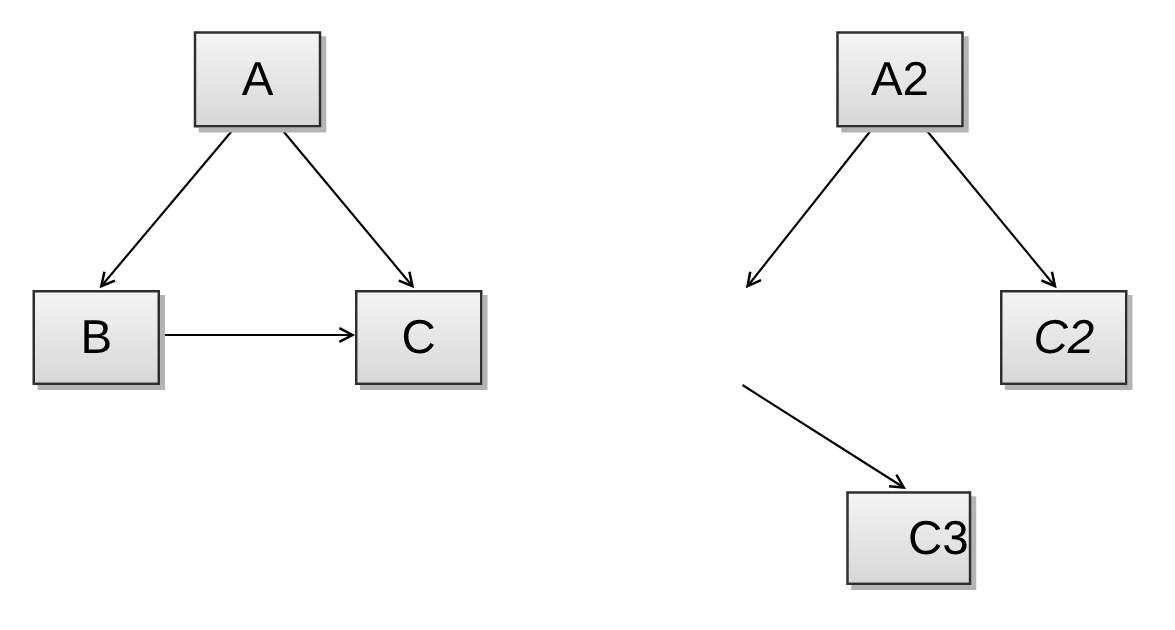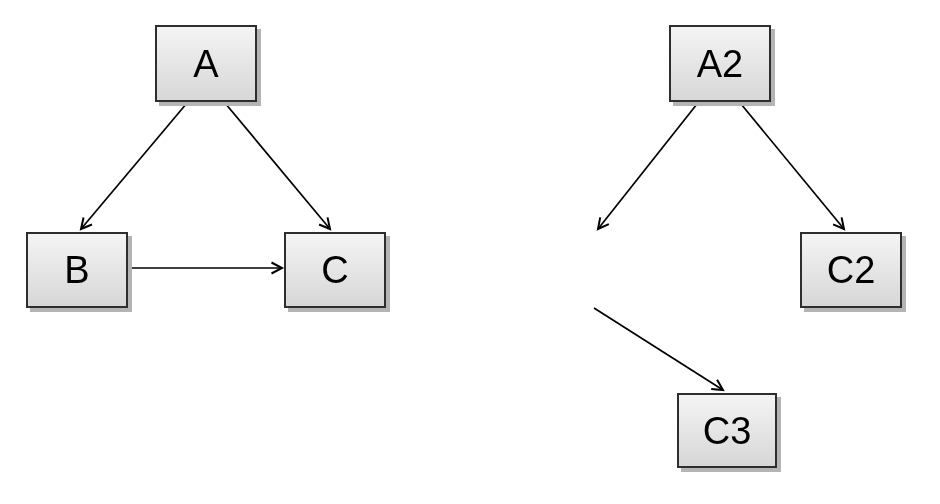--- a/index.html
+++ b/index.html
@@ -74,21 +74,21 @@
 
   <div class="node" style="left:284px; top:232px; width:102px; height:76px;">
     <span class="node-label">C</span>
   </div>
 
   <div class="node" style="left:669px; top:25px; width:102px; height:77px;align-items:center;">
     <span class="node-label">A2</span>
   </div>
 
 
-  <div class="node" style="left:800px; top:232px; width:102px; height:76px;">
+  <div class="node" style="left:800px; top:232px; width:102px; height:76px;font-style:italic;">
     <span class="node-label">C2</span>
   </div>
 
-  <div class="node" style="left:677px; top:393px; width:100px; height:75px;">
+  <div class="node" style="left:677px; top:393px; width:100px; height:75px;justify-content:flex-end;">
     <span class="node-label">C3</span>
   </div>
 
 </div>
 
 </body></html>

